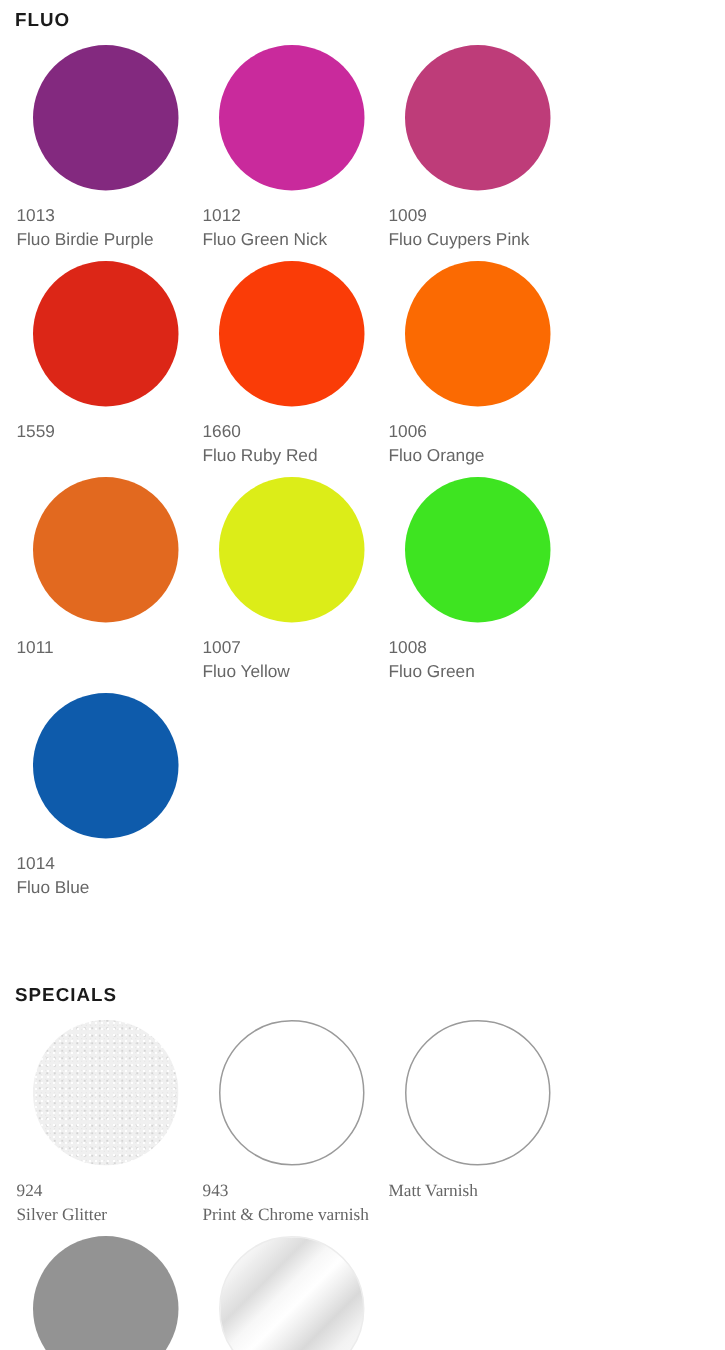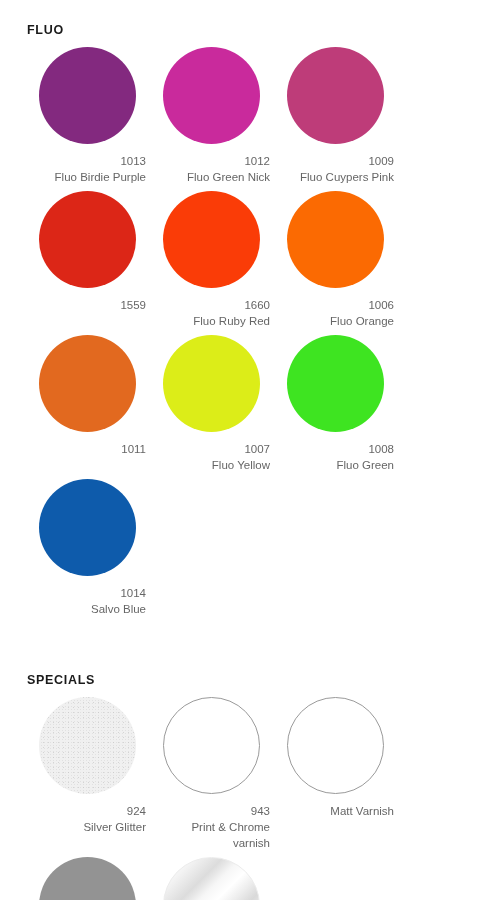--- a/index.html
+++ b/index.html
@@ -10,21 +10,21 @@
     background: #ffffff;
     font-family: "Liberation Sans", sans-serif;
     overflow: hidden;
   }
 
   .page {
     position: relative;
     width: 483px;
     height: 900px;
     background: #ffffff;
-    padding: 17px;
+    padding: 0;
     border-radius: 12px;
   }
 
   .section { padding: 0; }
 
   .section-title {
     font-size: 12.5px;
     font-weight: bold;
     color: #1a1a1a;
     letter-spacing: 0.7px;
@@ -78,36 +78,36 @@
       #ffffff 50%,
       #ededed 59%,
       #d9d9d9 68%,
       #f2f2f2 80%,
       #ffffff 100%);
     border: 1px solid #ececec;
   }
 
   .swatch-labels {
     margin-top: 9px;
-    text-align: right;
+    text-align: left;
     width: 118px;
   }
 
   .swatch-code,
   .swatch-name {
     display: block;
     font-size: 11.5px;
     line-height: 16px;
     color: #666666;
   }
 
   .swatch-code:empty { display: none; }
 
   #fluo-grid .swatch-cell { margin-bottom: 6px; }
-  #specials-grid .swatch-cell { margin-bottom: 6px; }
+  #specials-grid .swatch-cell { margin-bottom: 6px; font-family: Liberation Serif, serif; }
 
   .spacer-between-sections { height: 50px; }
   .gap-fluo-header { height: 10px; }
 </style>
 </head>
 <body>
 
 <div class="page">
 
   <div class="section" id="section-fluo">
@@ -172,21 +172,21 @@
           <div class="swatch-disc" style="background-color: rgb(62, 228, 33);"></div>
           <div class="swatch-labels">
             <span class="swatch-code">1008</span>
             <span class="swatch-name">Fluo Green</span>
           </div>
         </div>
         <div class="swatch-cell">
           <div class="swatch-disc" style="background-color: rgb(14, 91, 171);"></div>
           <div class="swatch-labels">
             <span class="swatch-code">1014</span>
-            <span class="swatch-name">Salvo Blue</span>
+            <span class="swatch-name">Fluo Blue</span>
           </div>
         </div>
       </div>
   </div>
 
   <div class="spacer-between-sections"></div>
 
   <div class="section" id="section-specials">
     <div class="section-title">SPECIALS</div>
     <div class="gap-fluo-header"></div>

